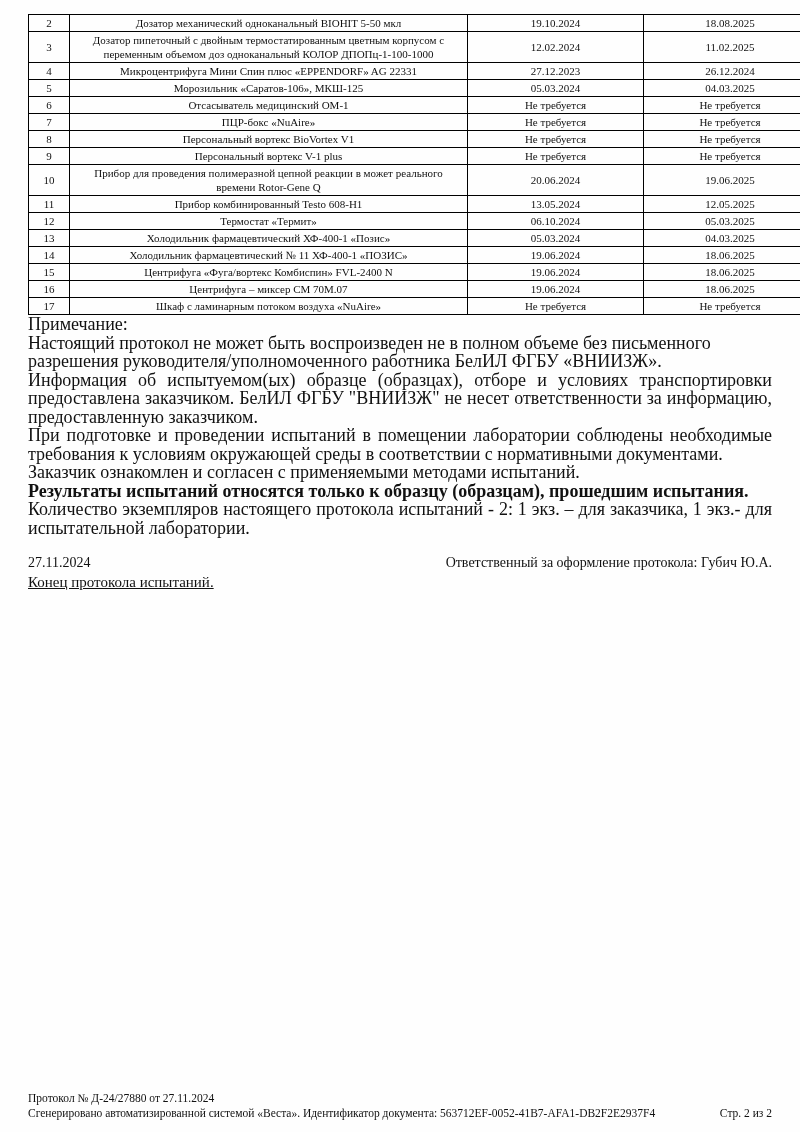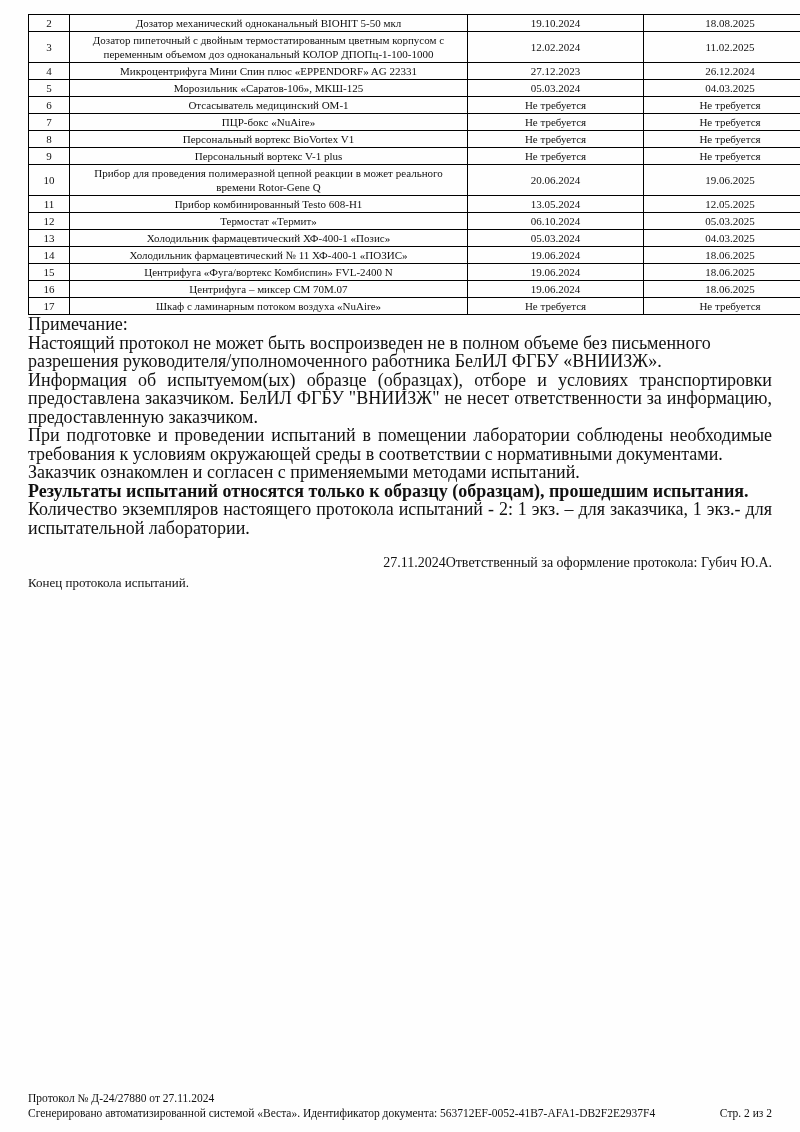--- a/index.html
+++ b/index.html
@@ -37,25 +37,25 @@
   td.col-name  { width: 387px; text-align: center; }
   td.col-date  { width: 165px; text-align: center; }
   td.col-date2 { width: 162px; text-align: center; }
   .notes { font-size: 18px; line-height: 18.5px; }
   .notes p { margin: 0; }
   .p-justify { text-align: justify; }
   .p-bold { font-weight: bold; }
   .signoff-row {
     margin-top: 17px;
     display: flex;
-    justify-content: flex-end;
+    justify-content: space-between;
     font-size: 14px;
     line-height: 18.5px;
   }
-  .end-line { font-size: 13px; line-height: 19px; }
+  .end-line { font-size: 15px; line-height: 19px; text-decoration: underline; }
   .footer {
     position: absolute;
     left: 28px;
     width: 744px;
     top: 1091px;
     font-size: 11.5px;
     line-height: 15px;
   }
   .footer-line2 {
     display: flex;

